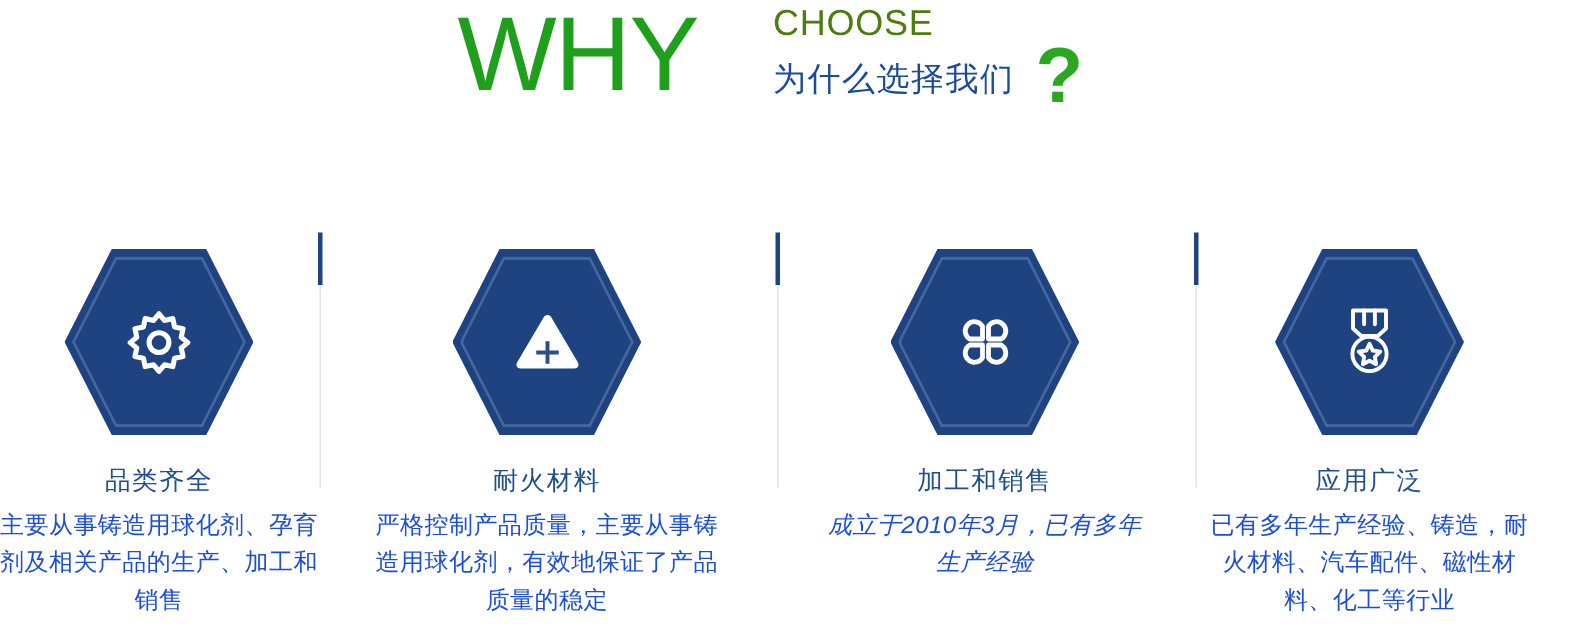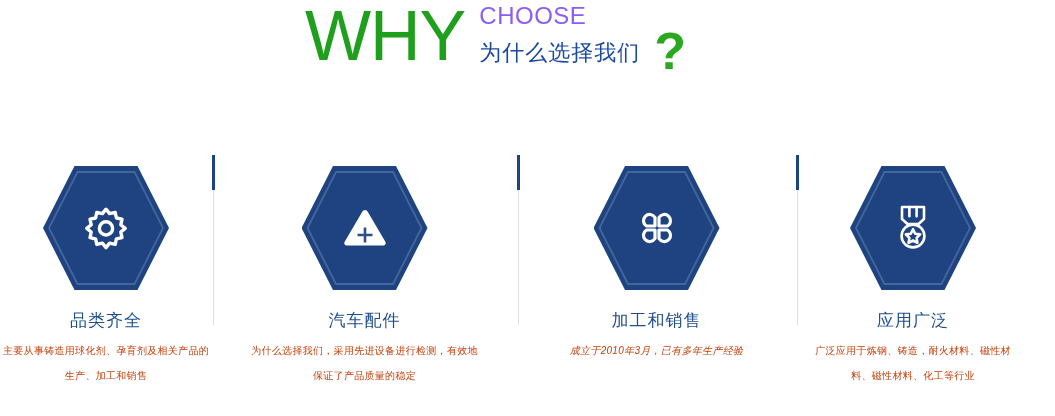--- a/index.html
+++ b/index.html
@@ -9,33 +9,33 @@
     font-family:"Liberation Sans","DejaVu Sans",sans-serif;
     overflow:hidden; position:relative;
   }
 
   
   #header {
     position:absolute; left:0; top:0; width:1055px; height:100px;
   }
   #header-inner {
     position:absolute; left:305px; top:0;
-    display:flex; align-items:flex-start;
+    display:flex; align-items:flex-start;gap:36px;
   }
   #why {
     font-size:70px; line-height:72px; font-weight:400;
     color:#1fa01c; letter-spacing:-1px;
     font-family:"Liberation Sans","DejaVu Sans",sans-serif;
   }
   #en-cn-block {
     margin-left:14px; padding-top:2px;
     display:flex; flex-direction:column;
   }
   #choose {
-    font-size:24px; line-height:27px; color:#8b5cf6; letter-spacing:0.5px;
+    font-size:24px; line-height:27px; color:#4d7c0f; letter-spacing:0.5px;
   }
   #cn-row { display:flex; align-items:center; margin-top:2px; }
   #cn-title {
     font-size:22px; line-height:34px; color:#1a4a9c; letter-spacing:1px;
     font-family:"Liberation Sans","DejaVu Sans",sans-serif;
   }
   #qmark {
     font-size:52px; line-height:44px; font-weight:bold; color:#2aa81f;
     margin-left:14px; position:relative; top:-2px;
   }
@@ -95,21 +95,21 @@
   .hex-icon svg { display:block; }
 
   
   .card-title {
     margin-top:20px;
     font-size:17px; line-height:22px; color:#1f4e8c; letter-spacing:1px;
     text-align:center;
   }
   .card-desc {
     margin-top:6px;
-    font-size:10px; line-height:25px; color:#c2410c;
+    font-size:16px; line-height:25px; color:#1d4ed8;
     text-align:center; letter-spacing:0.3px;
   }
   .c1 .card-desc { width:215px; }
   .c2 .card-desc { width:235px; }
   .c3 .card-desc { width:225px;font-style:italic; }
   .c4 .card-desc { width:215px; }
 </style>
 </head>
 <body>
 
@@ -155,22 +155,22 @@
       <div class="hex"></div>
       <div class="hex-inner"></div>
       <div class="hex-inner2"></div>
       <div class="hex-icon">
         <svg width="52" height="48" viewBox="0 0 52 48">
           <path d="M26 6 C27.3 6 28.1 6.7 28.7 7.8 L46.2 37.5 C47.4 39.6 46.3 41.6 44 41.6 L8 41.6 C5.7 41.6 4.6 39.6 5.8 37.5 L23.3 7.8 C23.9 6.7 24.7 6 26 6 Z" fill="#ffffff"></path>
           <path d="M26 23.5 L26 38.5 M18.5 31 L33.5 31" stroke="#2c4f87" stroke-width="2.6" stroke-linecap="butt"></path>
         </svg>
       </div>
     </div>
-    <div class="card-title">汽车配件</div>
-    <div class="card-desc">为什么选择我们，采用先进设备进行检测，有效地保证了产品质量的稳定</div>
+    <div class="card-title">耐火材料</div>
+    <div class="card-desc">严格控制产品质量，主要从事铸造用球化剂，有效地保证了产品质量的稳定</div>
   </div>
 
   <div class="col c3">
     <div class="divider">
       <div class="bar"></div>
       <div class="line"></div>
     </div>
     <div class="hex-wrap">
       <div class="hex"></div>
       <div class="hex-inner"></div>
@@ -207,16 +207,16 @@
             <path d="M19.4 5 L19.4 14.2 M26.6 5 L26.6 14.2"></path>
 
             <circle cx="23" cy="34" r="11.4"></circle>
 
             <path d="M23 27.2 L25.2 31.7 L30.2 32.4 L26.6 35.9 L27.4 40.8 L23 38.5 L18.6 40.8 L19.4 35.9 L15.8 32.4 L20.8 31.7 Z"></path>
           </g>
         </svg>
       </div>
     </div>
     <div class="card-title">应用广泛</div>
-    <div class="card-desc">广泛应用于炼钢、铸造，耐火材料、磁性材料、磁性材料、化工等行业</div>
+    <div class="card-desc">已有多年生产经验、铸造，耐火材料、汽车配件、磁性材料、化工等行业</div>
   </div>
 
 </div>
 
 </body></html>

